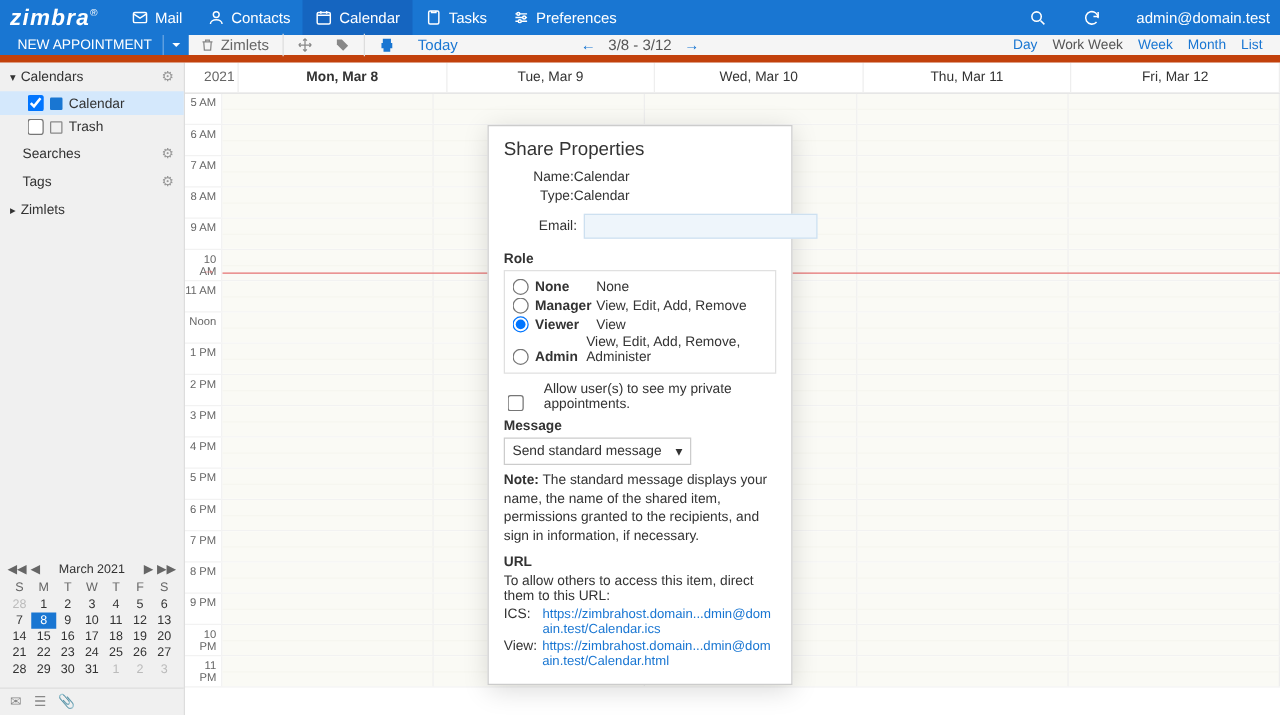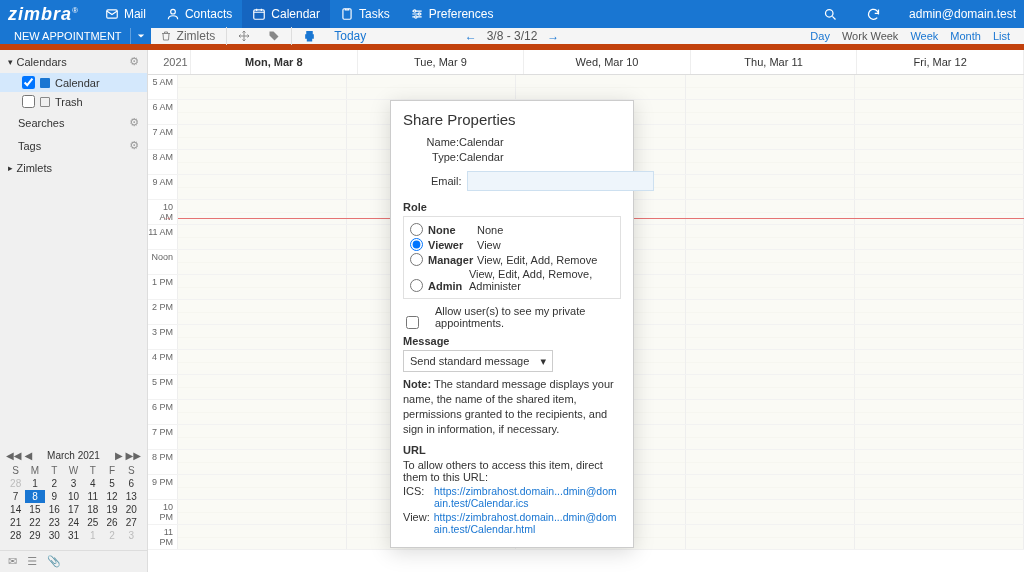--- a/index.html
+++ b/index.html
@@ -494,28 +494,28 @@
       </div>
 
     <div class="sect-label">Role</div>
     <div class="role-box">
       <div class="role-row">
           <input type="radio" name="r" style="">
           <span class="rn">None</span>
           <span>None</span>
         </div>
       <div class="role-row">
+          <input type="radio" name="r" style="">
+          <span class="rn">Manager</span>
+          <span>View, Edit, Add, Remove</span>
+        </div>
+      <div class="role-row">
           <input type="radio" name="r" checked="" style="">
           <span class="rn">Viewer</span>
           <span>View</span>
-        </div>
-      <div class="role-row">
-          <input type="radio" name="r" style="">
-          <span class="rn">Manager</span>
-          <span>View, Edit, Add, Remove</span>
         </div>
       <div class="role-row">
           <input type="radio" name="r" style="">
           <span class="rn">Admin</span>
           <span>View, Edit, Add, Remove, Administer</span>
         </div>
     </div>
 
     <div class="chk-row">
         <input type="checkbox" style="">

